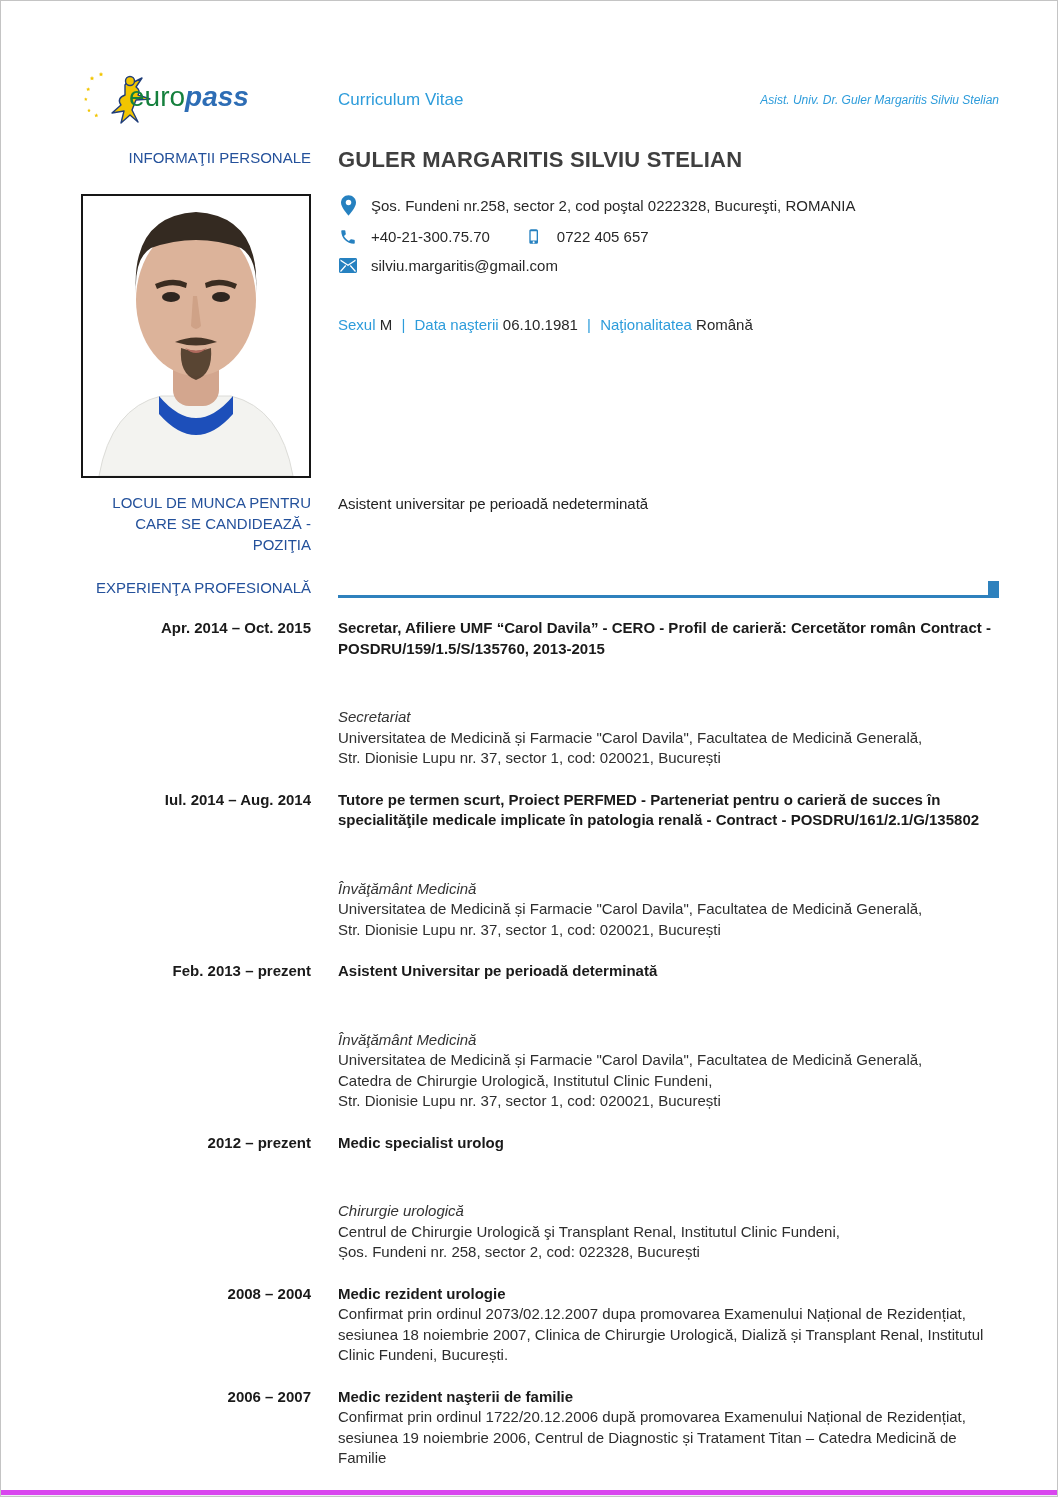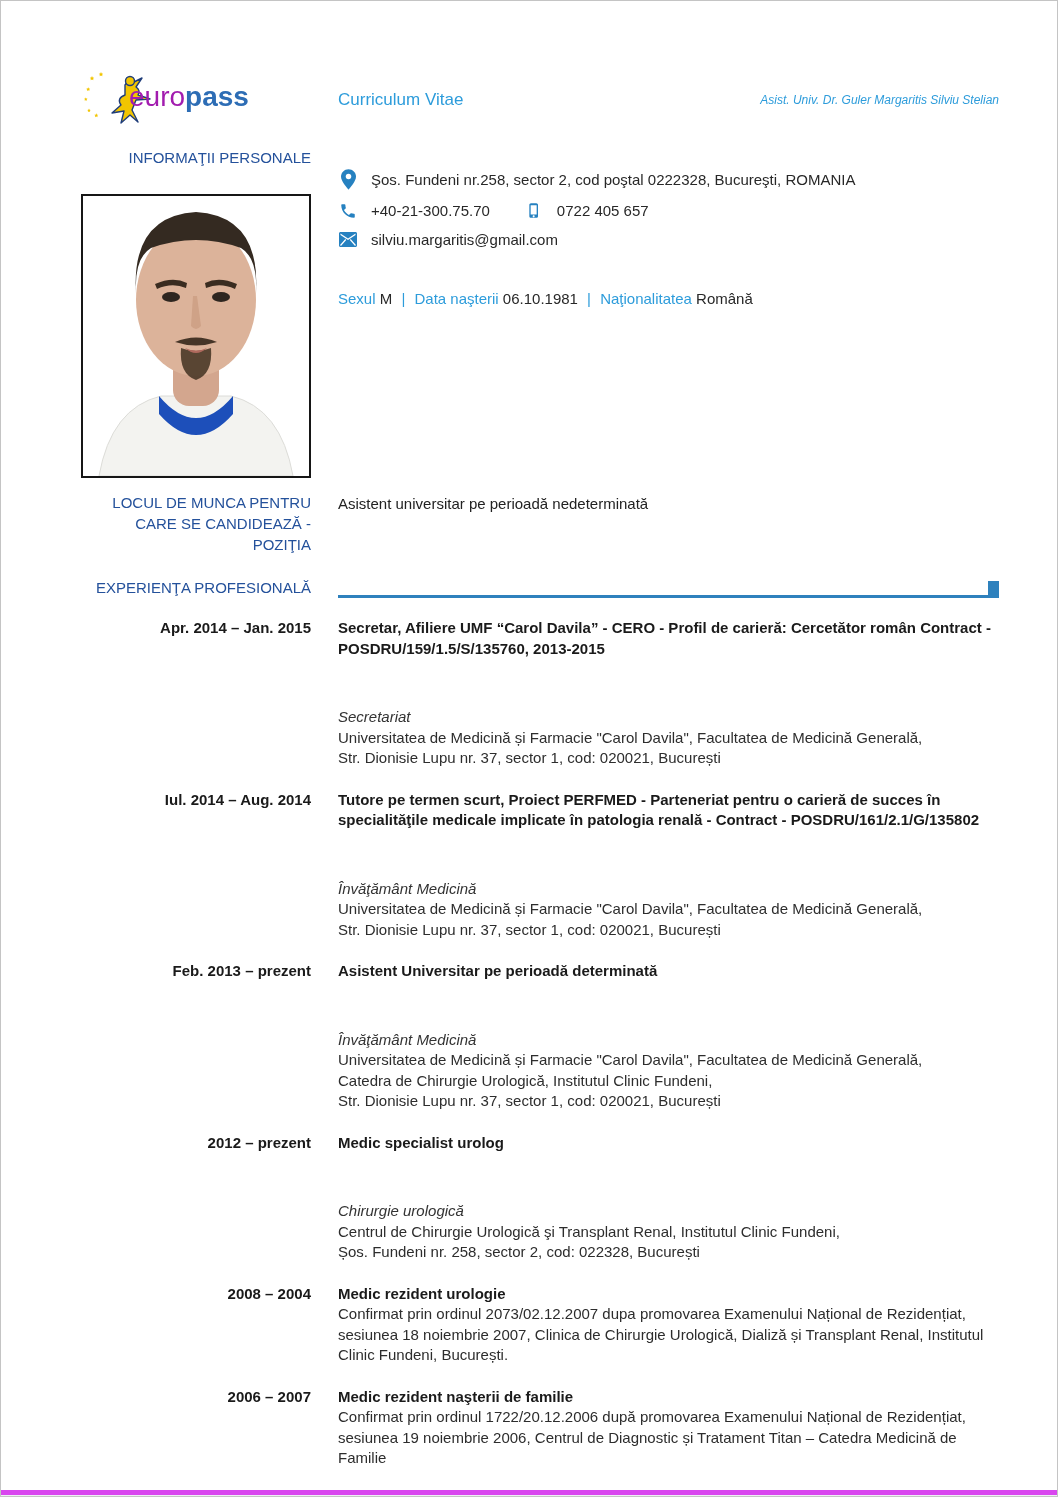--- a/index.html
+++ b/index.html
@@ -26,22 +26,22 @@
   .col-gap{width:27px;flex:none;}
   .col-main{flex:1;min-width:0;}
 
   
   .hdr{align-items:center;height:62px;}
   .logo-box{width:230px;text-align:left;position:relative;height:58px;}
   .hdr-main{display:flex;justify-content:space-between;align-items:center;}
   .doc-type{color:var(--accent-light);font-size:17px;}
   .owner{color:var(--accent-light);font-size:12px;font-style:italic;}
   .logo-text{position:absolute;left:48px;top:12px;font-size:28px;line-height:28px;white-space:nowrap;}
-  .logo-euro{color:#a21caf;margin-top:48px;}
-  .logo-pass{color:#2D6DB5;font-weight:bold;}
+  .logo-euro{color:#15803d;margin-top:48px;}
+  .logo-pass{color:#2D6DB5;font-weight:bold;font-style:italic;}
 
   
   .sec-label{color:var(--accent-dark);font-size:15px;line-height:21px;}
 
   
   .personal{margin-top:16px;}
   .name{font-size:22px;font-weight:bold;color:#3F3F3F;letter-spacing:.2px;line-height:26px;}
   .photo-frame{width:230px;height:284px;border:2px solid #161616;margin-top:26px;background:#fff;}
   .contact{margin-top:22px;font-size:15px;}
   .c-row{display:flex;align-items:center;margin-bottom:11px;}
@@ -121,20 +121,21 @@
           <ellipse cx="138" cy="101" rx="9" ry="5" fill="#2e2620"></ellipse>
           <path d="M110 100 L108 130 Q113 136 118 130 L114 100 Z" fill="#cfa287"></path>
           <path d="M92 146 Q113 137 134 146 Q113 153 92 146 Z" fill="#463527"></path>
           <path d="M98 152 Q113 158 128 152 Q130 178 113 184 Q96 178 98 152 Z" fill="#4a3828" opacity=".9"></path>
           <path d="M102 152 Q113 157 124 152 Q113 162 102 152 Z" fill="#b06a5e"></path>
         </svg>
       </div>
     </div>
     <div class="col-gap"></div>
     <div class="col-main">
+      <div class="name">GULER MARGARITIS SILVIU STELIAN</div>
       <div class="contact">
         <div class="c-row">
           <span class="c-icon">
             <svg width="15" height="21" viewBox="0 0 17 23">
                 <path d="M8.5 0 C3.8 0 0 3.8 0 8.5 C0 14.2 8.5 23 8.5 23 C8.5 23 17 14.2 17 8.5 C17 3.8 13.2 0 8.5 0 Z" fill="#2681C0"></path>
                 <circle cx="8.5" cy="8.2" r="3.1" fill="#fff"></circle>
               </svg>
           </span>
           <span>Şos. Fundeni nr.258, sector 2, cod poştal 0222328, Bucureşti, ROMANIA</span>
         </div>
@@ -189,21 +190,21 @@
   </div>
 
   <div class="row exp-head">
     <div class="col-left sec-label">EXPERIENŢA PROFESIONALĂ</div>
     <div class="col-gap"></div>
     <div class="col-main rule"></div>
   </div>
 
   <div class="entries">
       <div class="row entry">
-        <div class="col-left e-date">Apr. 2014 – Jan. 2015</div>
+        <div class="col-left e-date">Apr. 2014 – Oct. 2015</div>
         <div class="col-gap"></div>
         <div class="col-main">
           <div class="e-title">Secretar,  Afiliere UMF “Carol Davila” - CERO - Profil de carieră: Cercetător român Contract - POSDRU/159/1.5/S/135760, 2013-2015</div>
           <div class="e-sub">Secretariat</div>
           <div class="e-line">Universitatea de Medicină și Farmacie "Carol Davila", Facultatea de Medicină Generală,</div>
           <div class="e-line">Str. Dionisie Lupu nr. 37, sector 1, cod: 020021, București</div>
         </div>
       </div>
       <div class="row entry">
         <div class="col-left e-date">Iul. 2014 – Aug. 2014</div>

